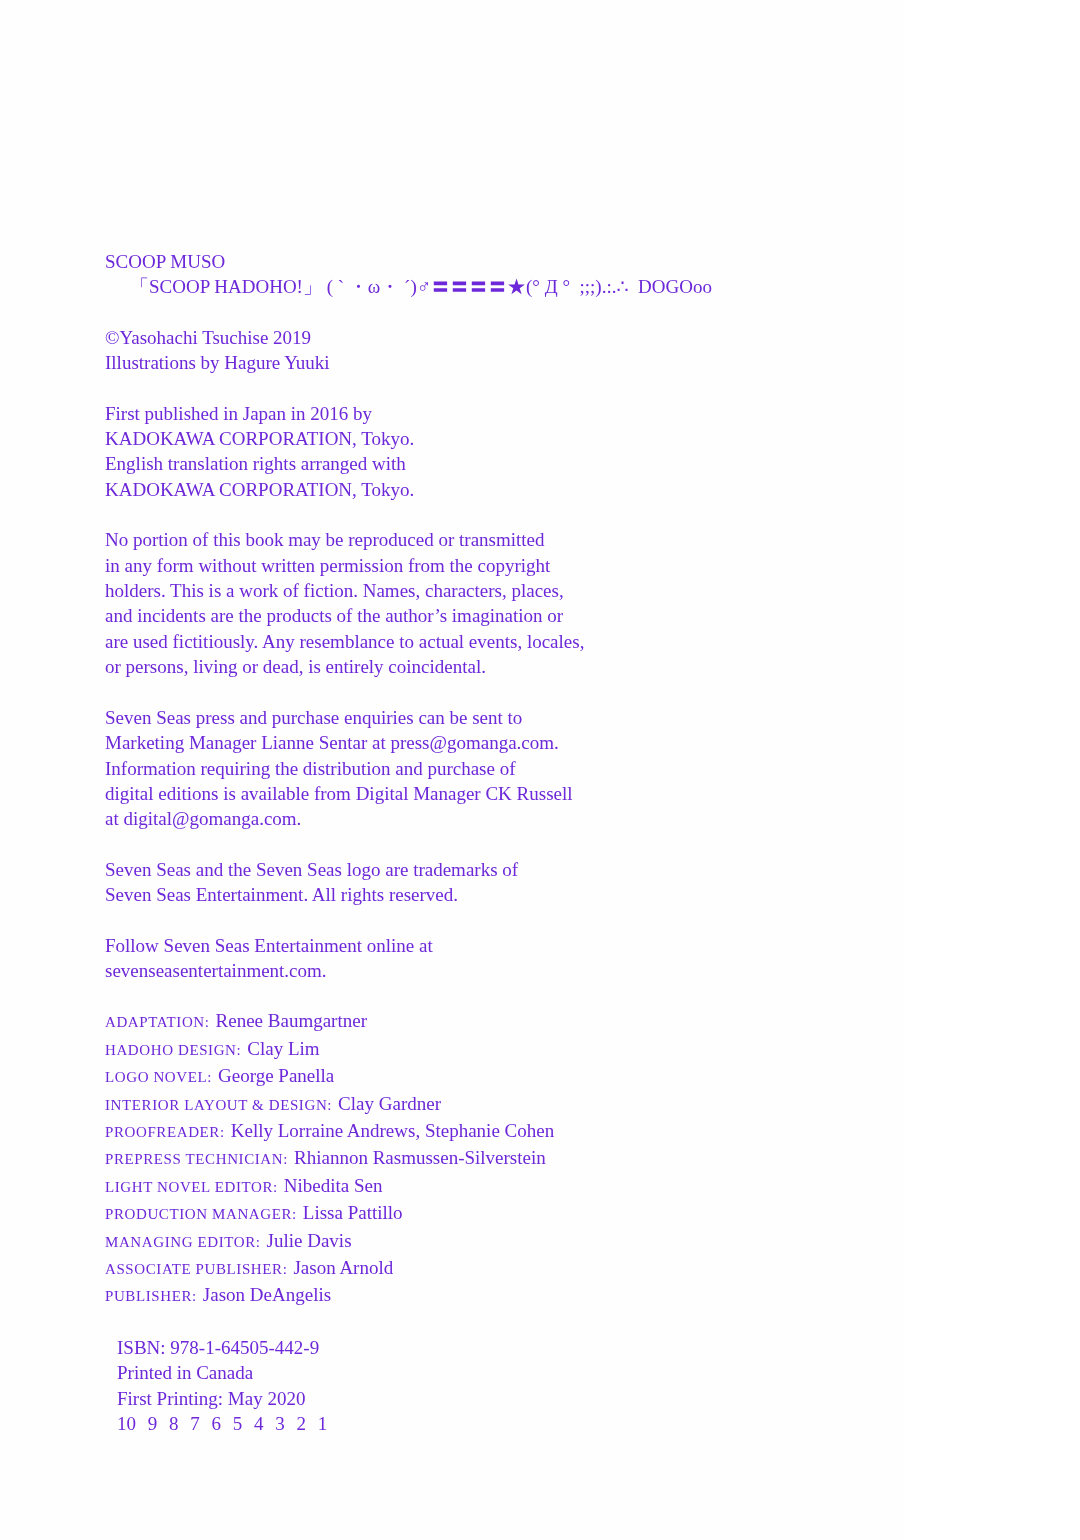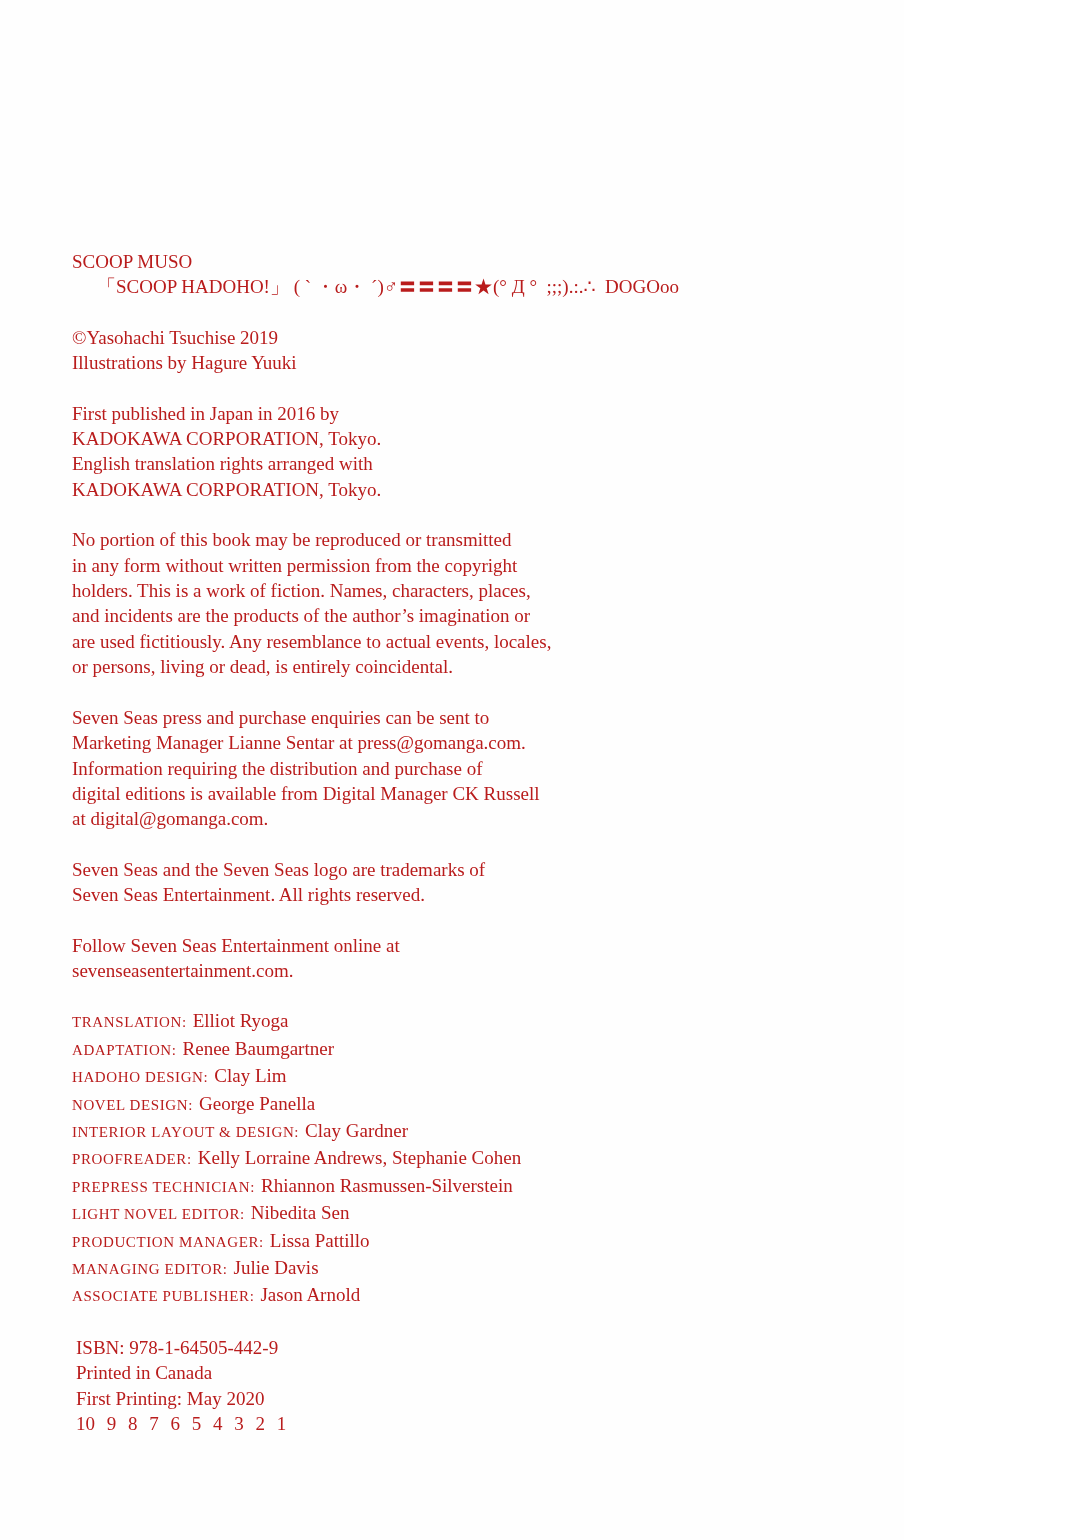--- a/index.html
+++ b/index.html
@@ -6,25 +6,25 @@
     margin: 0;
     padding: 0;
     background: #ffffff;
   }
   .page {
     position: relative;
     box-sizing: border-box;
     width: 904px;
     height: 1540px;
     background: #fefefe;
-    color: #b91c1c;
+    color: #6d28d9;
     font-family: "Liberation Serif", "DejaVu Serif", serif;
     font-size: 19px;
     line-height: 25.4px;
-    padding: 249px 60px 0 72px;
+    padding: 249px 60px 0 105px;
     overflow: hidden;
   }
   .block {
     margin: 8px 0 25px 0;
     white-space: pre-line;
   }
   .title-block {
     margin: 0 0 25px 0;
   }
   .title-line {
@@ -39,21 +39,21 @@
   .credit-line {
     line-height: 25.4px;
     white-space: nowrap;
   }
   .credit-label {
     font-size: 15px;
     letter-spacing: 0.6px;
     margin-right: 6px;
   }
   .printing-block {
-    margin: 4px;
+    margin: 12px;
   }
   .printing-line {
     line-height: 25.4px;
   }
   .print-run {
     word-spacing: 7px;
   }
 </style>
 </head>
 <body>
@@ -87,30 +87,27 @@
 at digital@gomanga.com.</p>
 
   <p class="block">Seven Seas and the Seven Seas logo are trademarks of
 Seven Seas Entertainment. All rights reserved.</p>
 
   <p class="block">Follow Seven Seas Entertainment online at
 sevenseasentertainment.com.</p>
 
   <div class="credits-block">
     <div class="credit-line">
-      <span class="credit-label">TRANSLATION:</span><span>Elliot Ryoga</span>
-    </div>
-    <div class="credit-line">
       <span class="credit-label">ADAPTATION:</span><span>Renee Baumgartner</span>
     </div>
     <div class="credit-line">
       <span class="credit-label">HADOHO DESIGN:</span><span>Clay Lim</span>
     </div>
     <div class="credit-line">
-      <span class="credit-label">NOVEL DESIGN:</span><span>George Panella</span>
+      <span class="credit-label">LOGO NOVEL:</span><span>George Panella</span>
     </div>
     <div class="credit-line">
       <span class="credit-label">INTERIOR LAYOUT &amp; DESIGN:</span><span>Clay Gardner</span>
     </div>
     <div class="credit-line">
       <span class="credit-label">PROOFREADER:</span><span>Kelly Lorraine Andrews, Stephanie Cohen</span>
     </div>
     <div class="credit-line">
       <span class="credit-label">PREPRESS TECHNICIAN:</span><span>Rhiannon Rasmussen-Silverstein</span>
     </div>
@@ -119,20 +116,23 @@
     </div>
     <div class="credit-line">
       <span class="credit-label">PRODUCTION MANAGER:</span><span>Lissa Pattillo</span>
     </div>
     <div class="credit-line">
       <span class="credit-label">MANAGING EDITOR:</span><span>Julie Davis</span>
     </div>
     <div class="credit-line">
       <span class="credit-label">ASSOCIATE PUBLISHER:</span><span>Jason Arnold</span>
     </div>
+    <div class="credit-line">
+      <span class="credit-label">PUBLISHER:</span><span>Jason DeAngelis</span>
+    </div>
   </div>
 
   <div class="printing-block">
     <div class="printing-line">ISBN: 978-1-64505-442-9</div>
     <div class="printing-line">Printed in Canada</div>
     <div class="printing-line">First Printing: May 2020</div>
     <div class="printing-line print-run">10 9 8 7 6 5 4 3 2 1</div>
   </div>
 
 </div>

